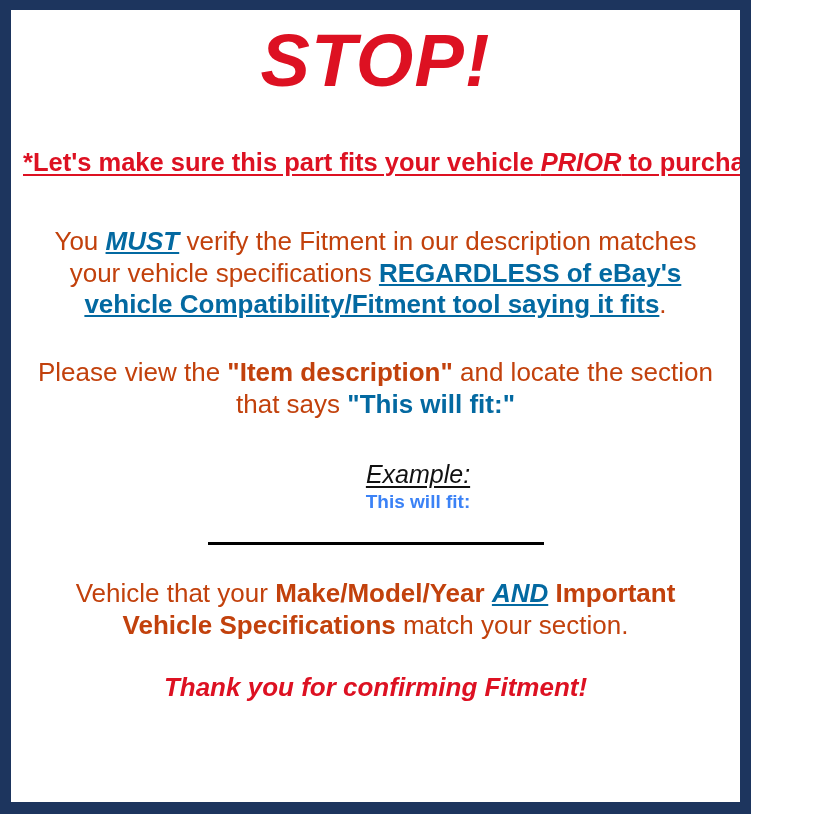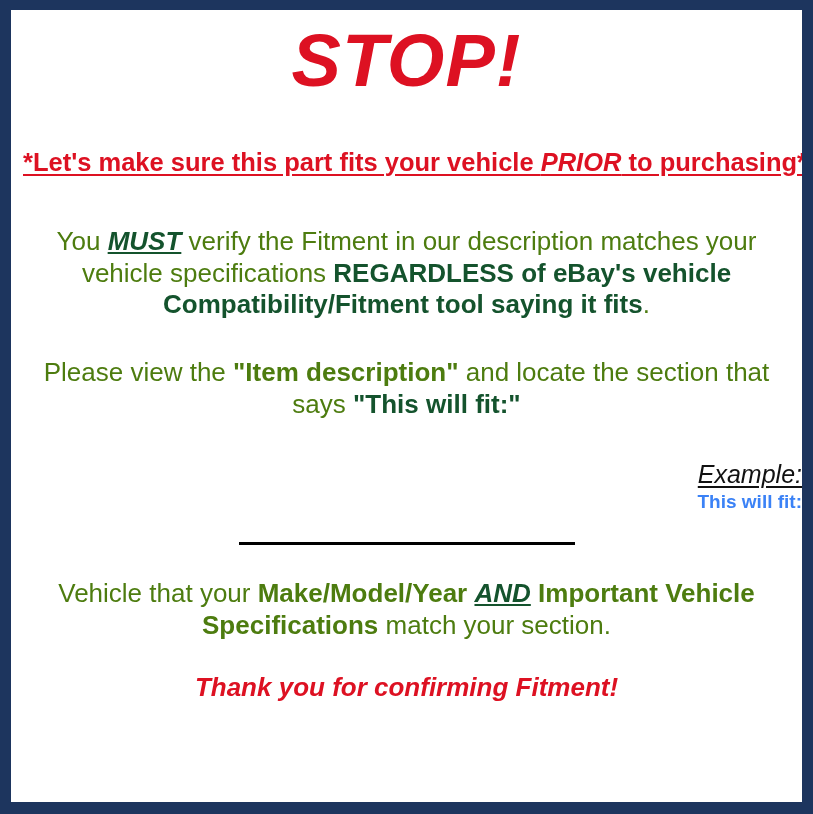--- a/index.html
+++ b/index.html
@@ -5,42 +5,42 @@
 <style>
   html, body {
     margin: 0;
     padding: 0;
     background: #ffffff;
   }
   body {
     font-family: "Liberation Sans", sans-serif;
   }
   .notice-frame {
-    width: 813px;
+    width: 751px;
     height: 814px;
     box-sizing: border-box;
     background: #1d355e;
     padding: 10px 11px 12px 11px;
     overflow: hidden;
   }
   .notice-card {
     width: 100%;
     height: 100%;
     box-sizing: border-box;
     background: #ffffff;
     position: relative;
     text-align: center;
     overflow: hidden;
   }
 
-  .red { color: #14532d; }
-  .blk { color: #4d7c0f; }
+  .red { color: #0369a1; }
+  .blk { color: #c2410c; }
   .b { font-weight: bold; }
   .i { font-style: italic; }
-  .bu { font-weight: bold; }
+  .bu { font-weight: bold; text-decoration: underline; }
   .biu { font-weight: bold; font-style: italic; text-decoration: underline; }
 
   .stop-heading {
     color: #DD1122;
     font-weight: bold;
     font-style: italic;
     font-size: 74px;
     line-height: 1;
     letter-spacing: 1px;
     margin: 0;
@@ -63,21 +63,21 @@
     font-size: 26px;
     line-height: 1.22;
     color: #111111;
     margin: 0;
     padding: 0 24px;
   }
   .para-must { padding-top: 38px; }
   .para-view { padding-top: 36px; }
 
   .example-block {
-    text-align: right;
+    text-align: center;
     padding-left: 69px;
     padding-top: 39px;
     margin-left: 16px;
   }
   .example-label {
     font-size: 25px;
     color: #111111;
     font-style: italic;
     text-decoration: underline;
     text-underline-offset: 3px;

